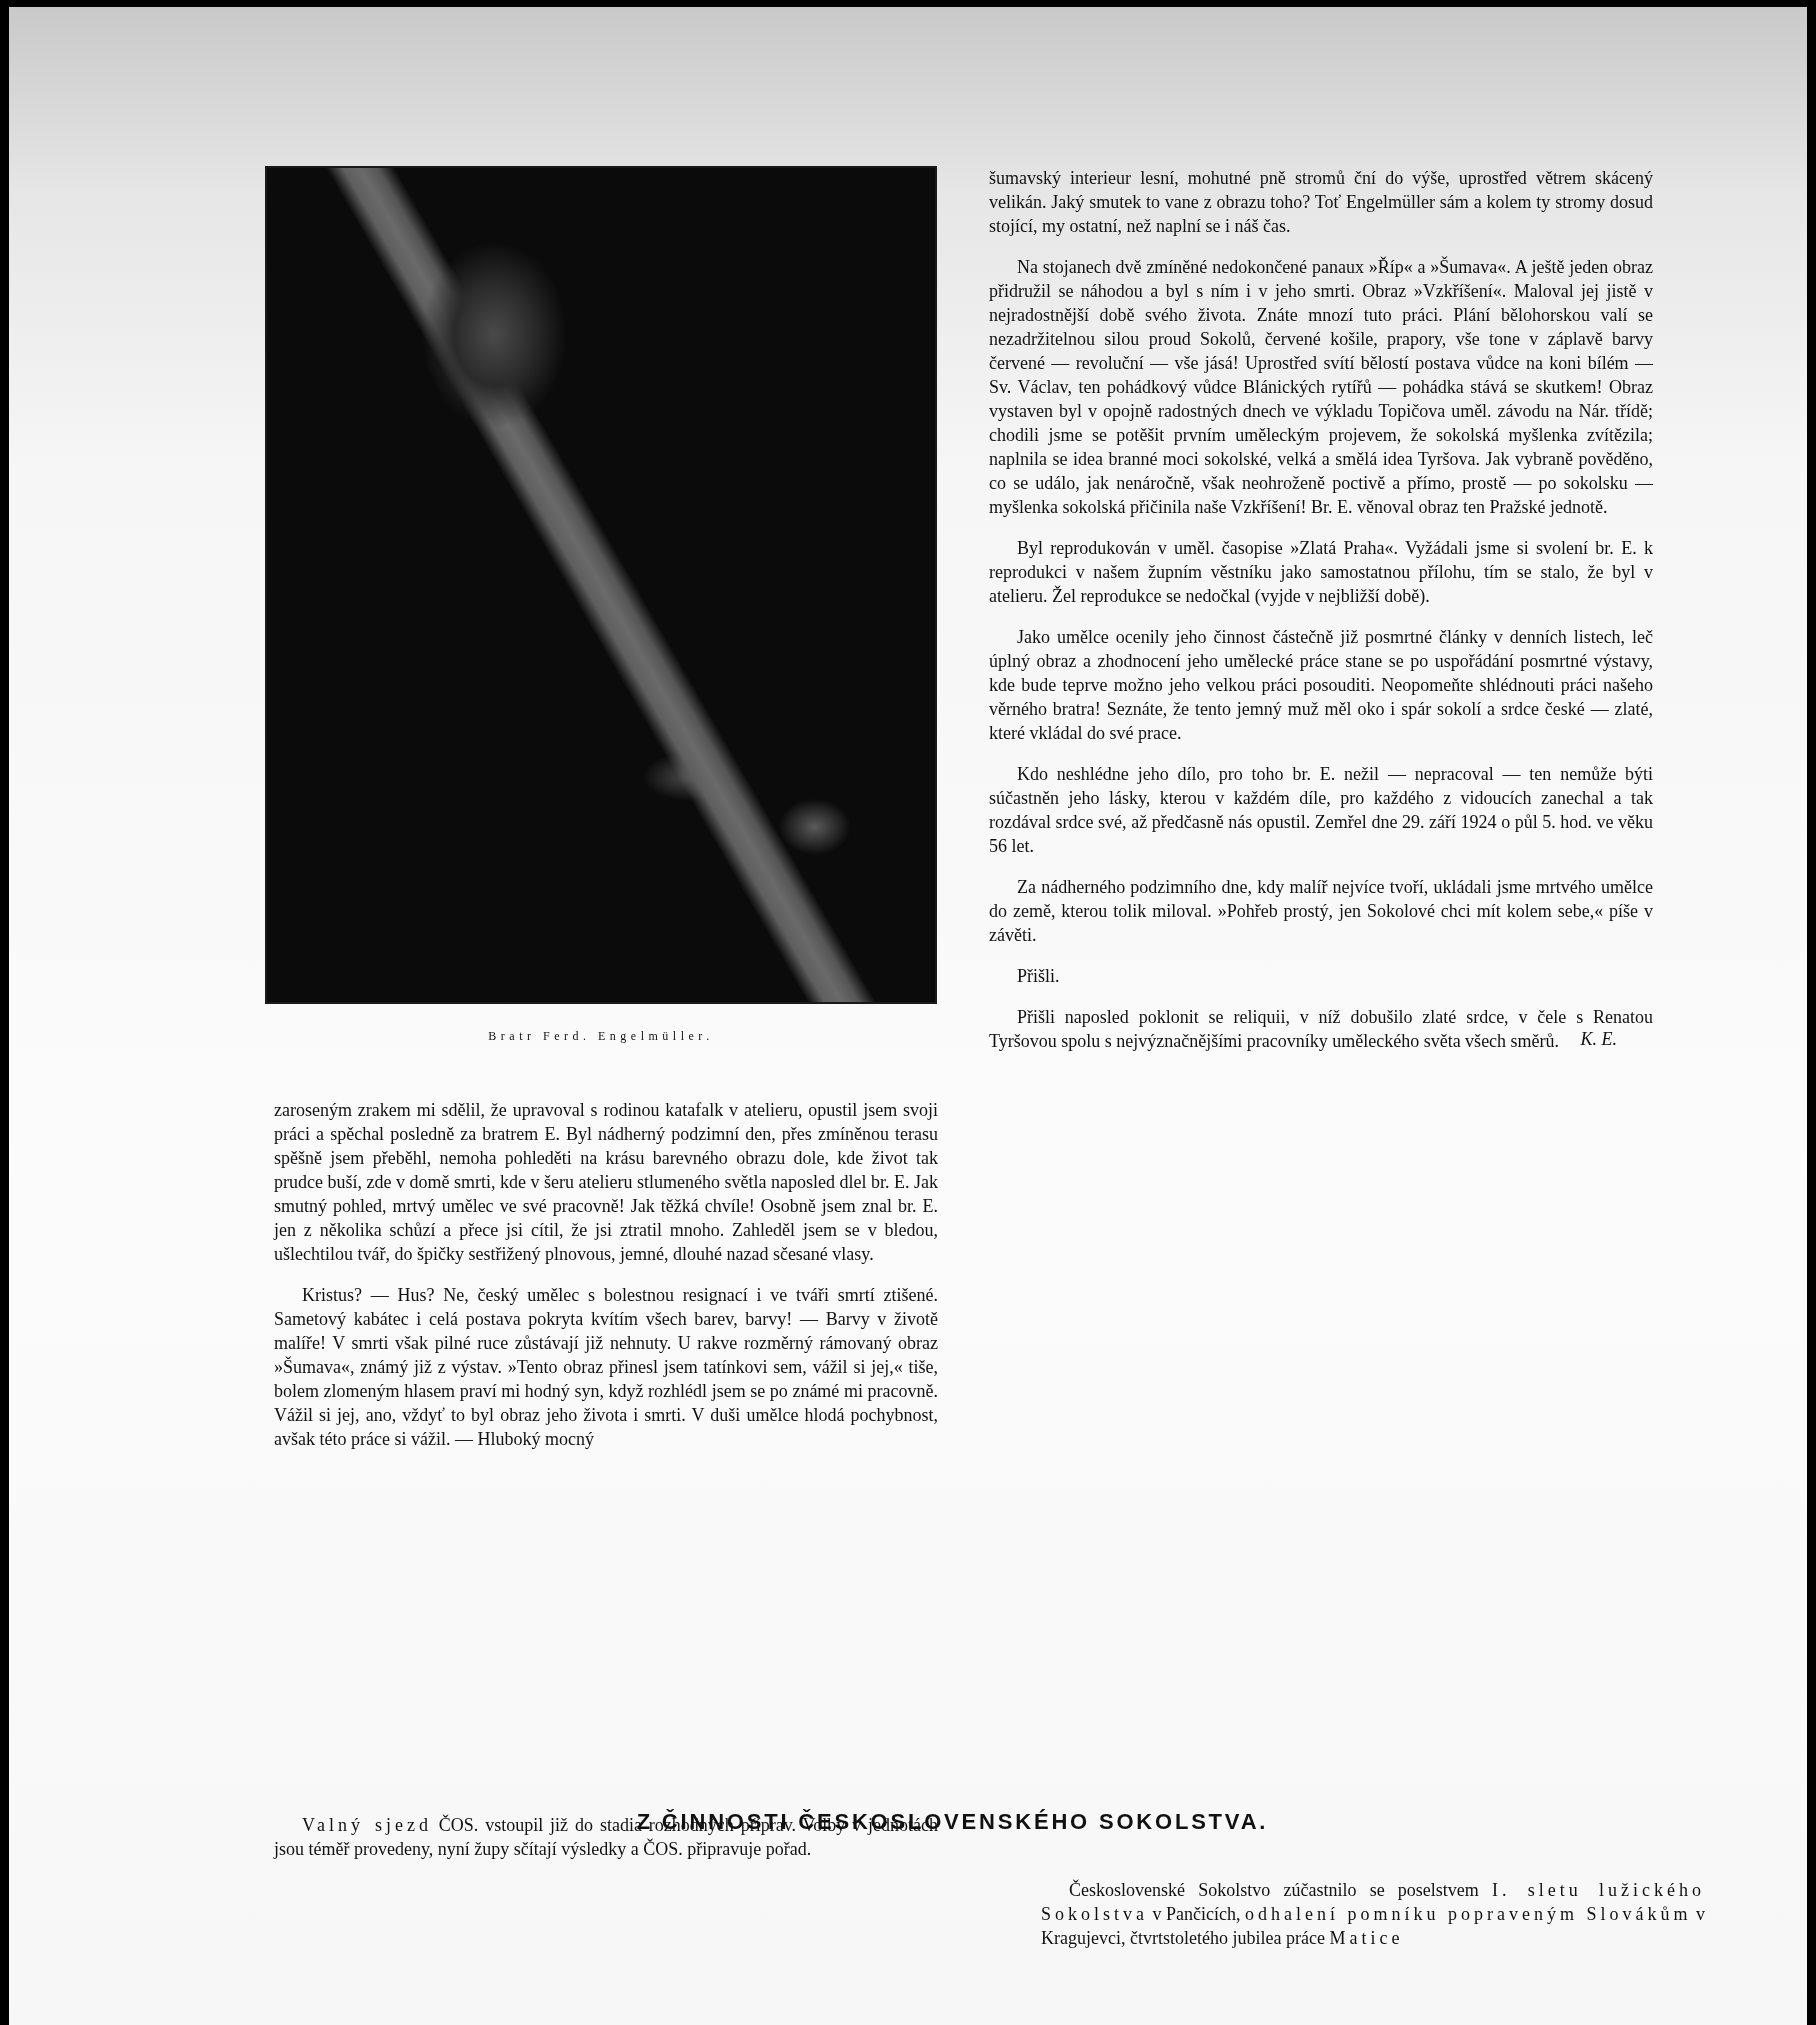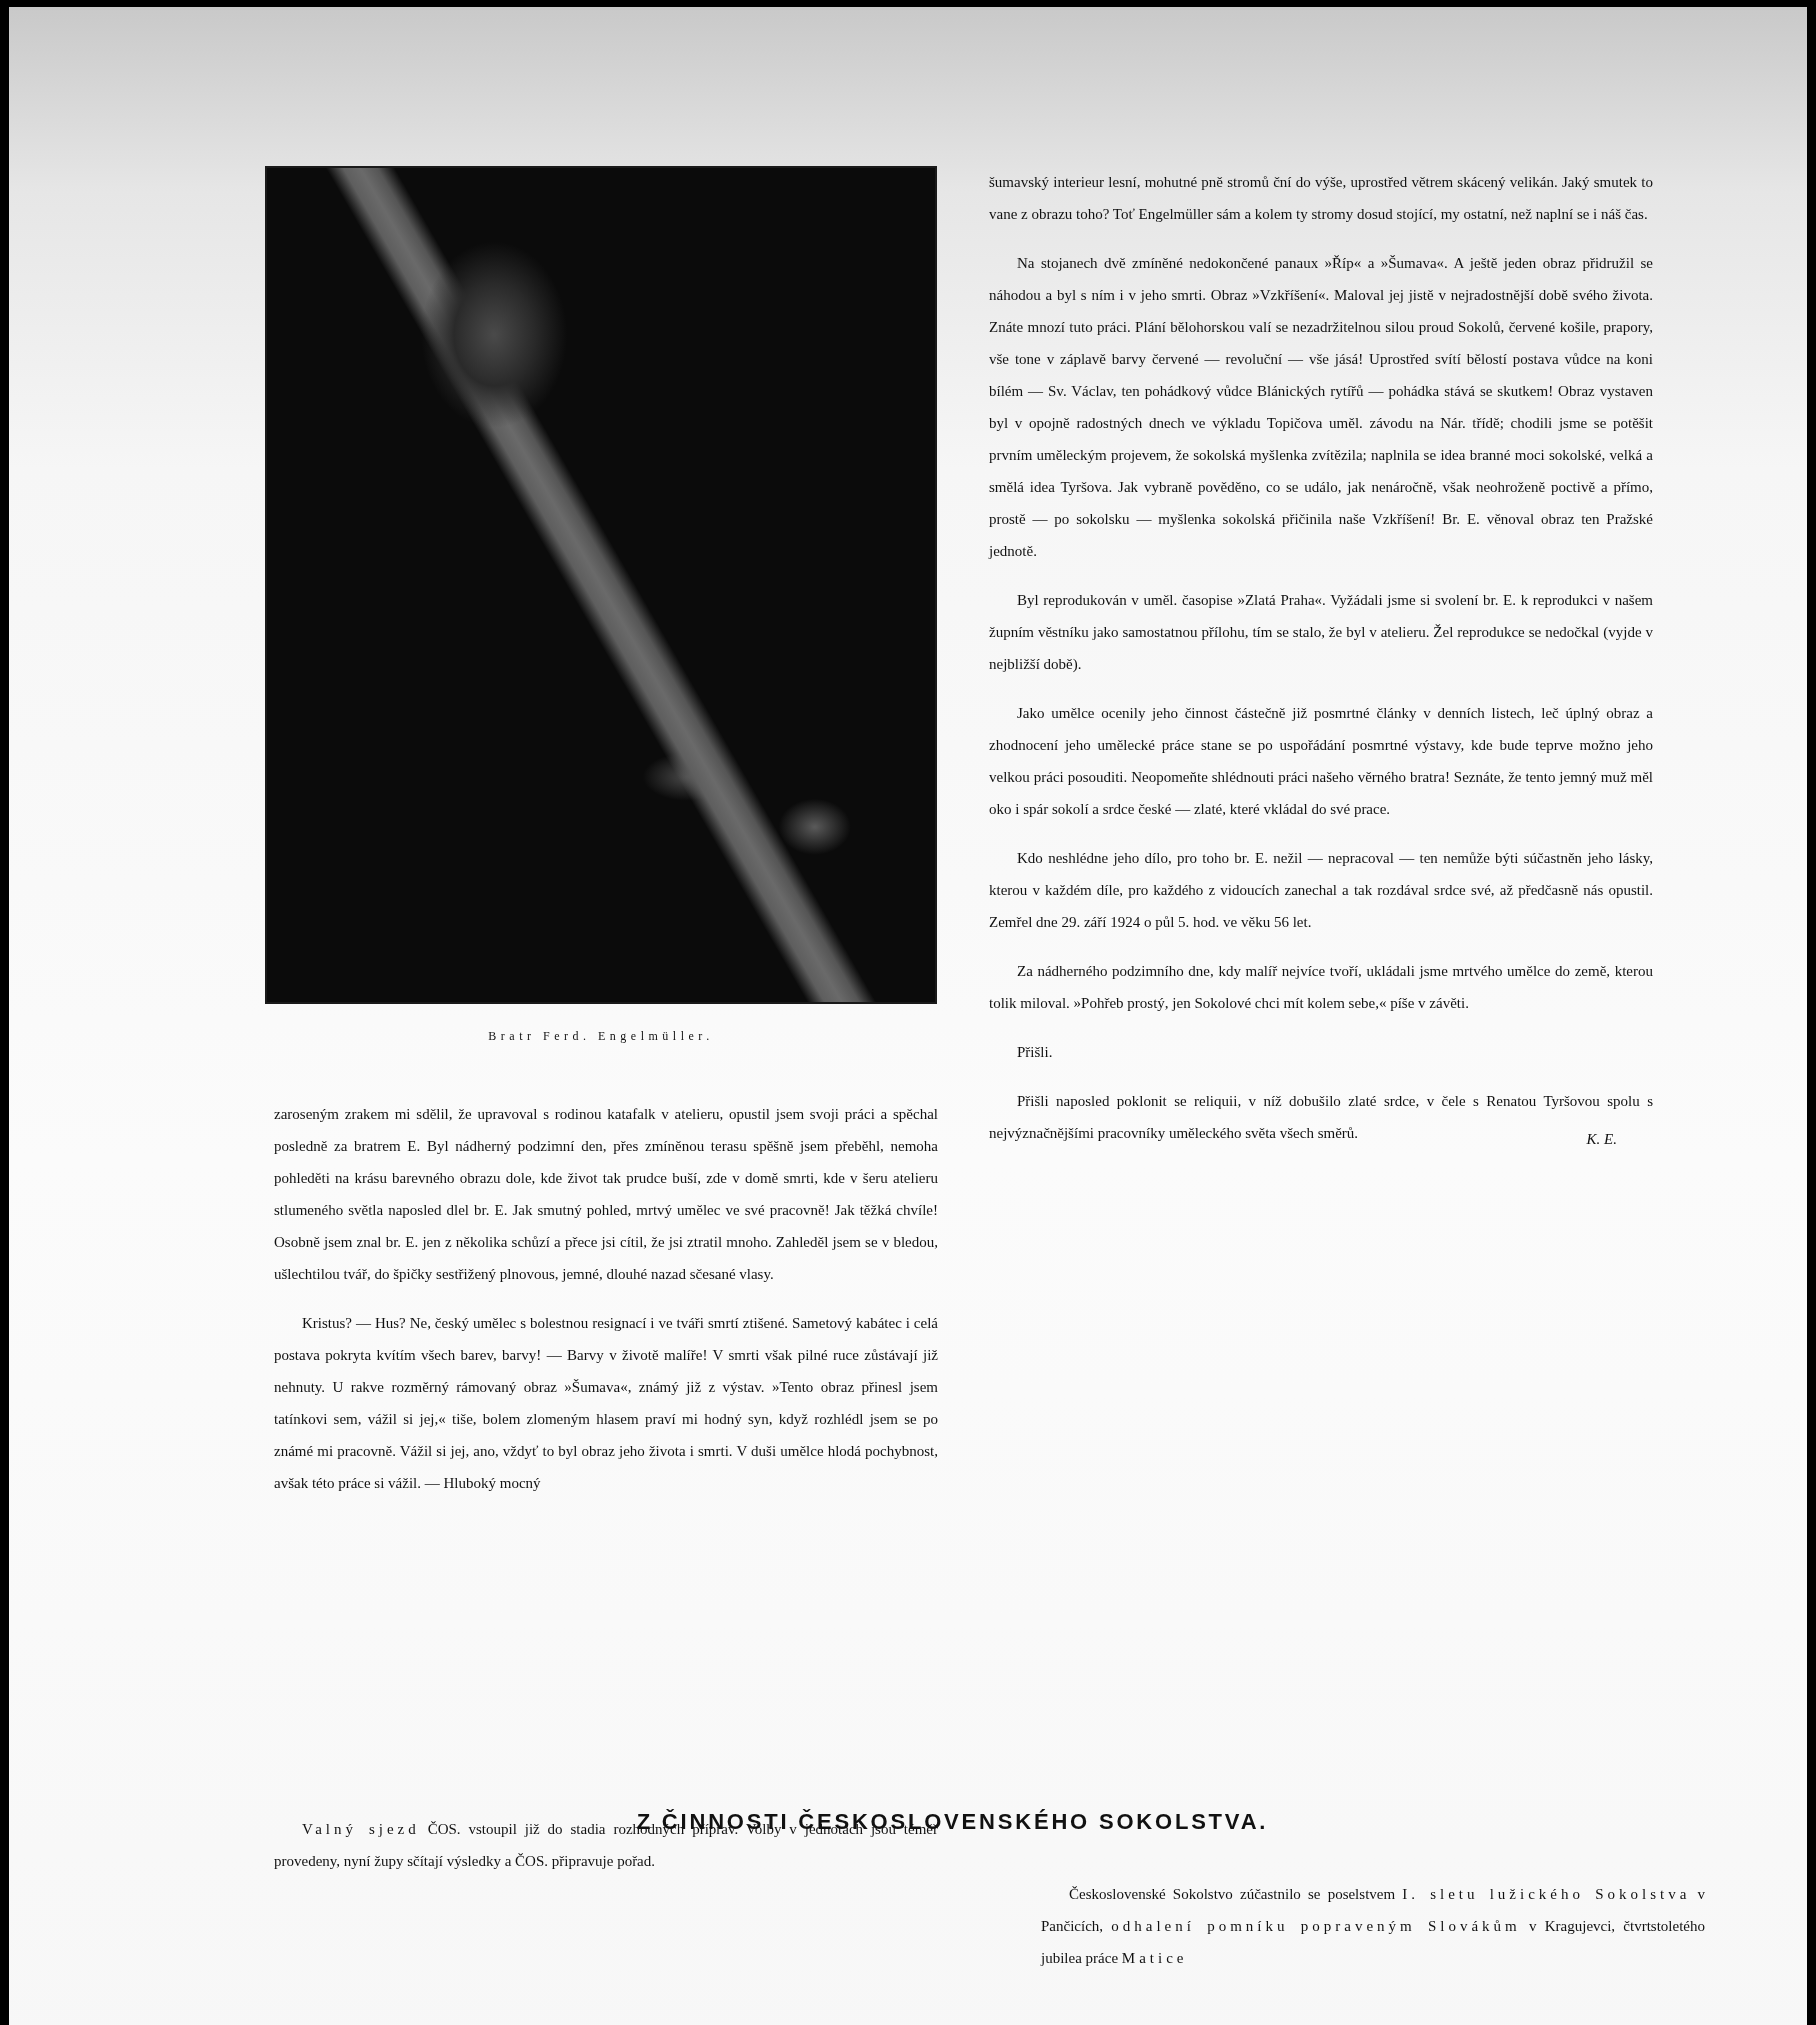--- a/index.html
+++ b/index.html
@@ -35,22 +35,22 @@
     position: absolute;
     left: 256px; top: 1013px;
     width: 672px;
     text-align: center;
     font-size: 12px;
     letter-spacing: 4.5px;
     line-height: 32px;
   }
   .col {
     position: absolute;
-    font-size: 15px;
-    line-height: 32px;
+    font-size: 18px;
+    line-height: 24px;
     text-align: justify;
     hyphens: manual;
   }
   .col p { margin: 0; text-indent: 0; }
   .col p.ind { text-indent: 28px; }
   .col p + p { margin-top: 17px; }
   .col-left { left: 265px; top: 1091px; width: 664px; }
   .col-right { left: 980px; top: 159px; width: 664px; }
   .sig { display: block; text-align: right; font-style: italic; margin-top: -26px; padding-right: 36px; font-family: Liberation Serif, serif; }
   .spaced { letter-spacing: 4px; }

